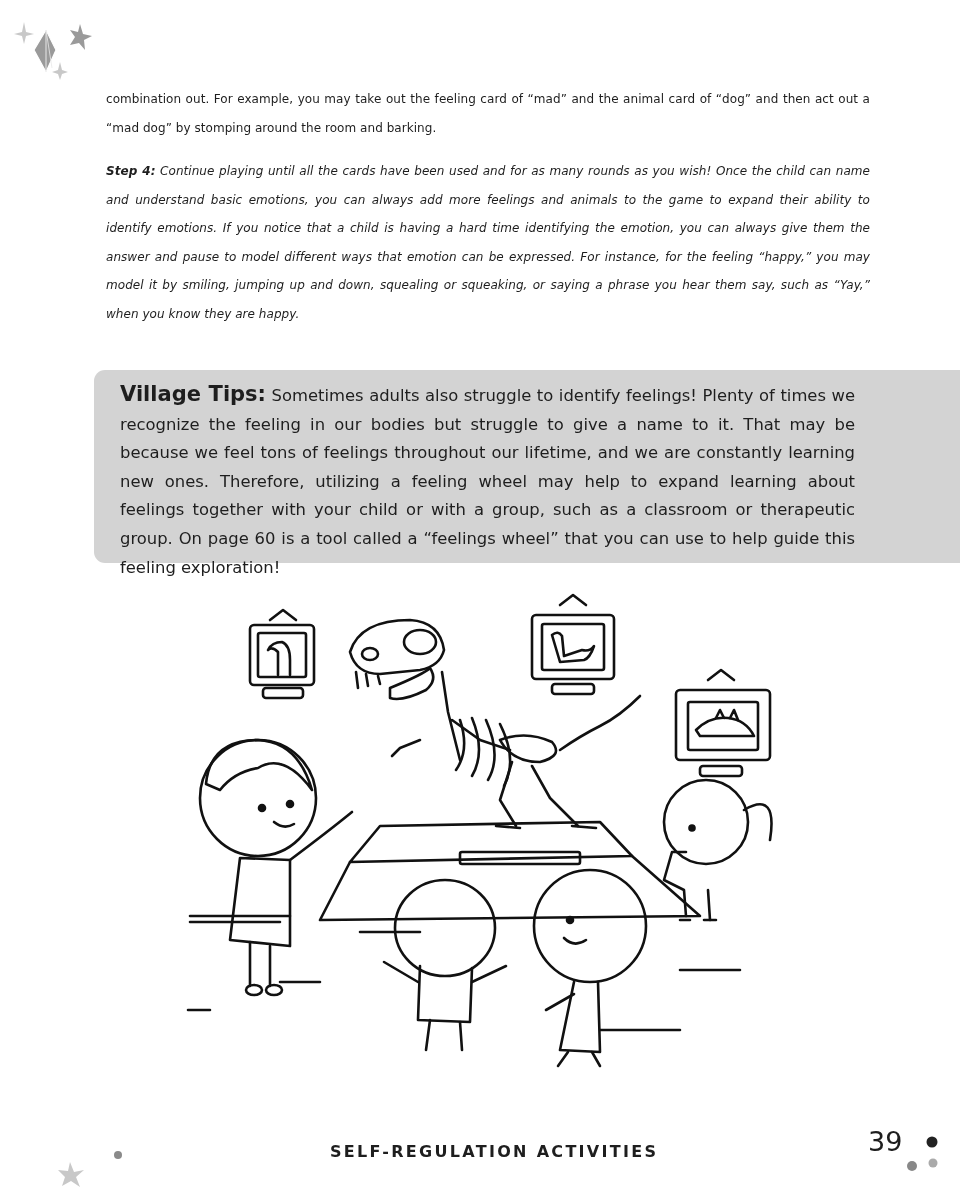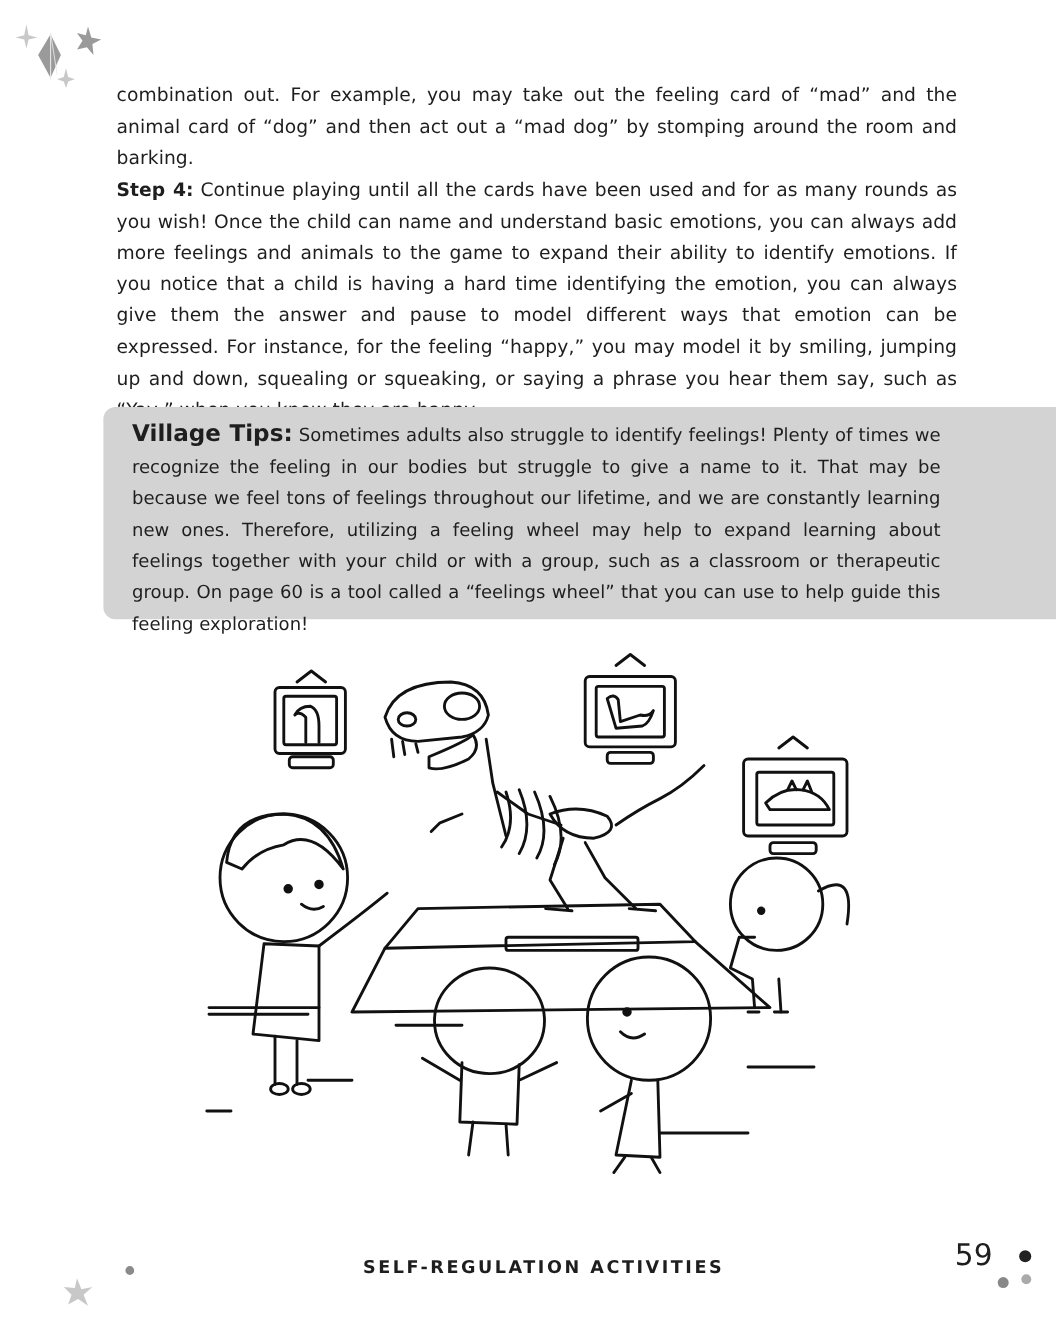--- a/index.html
+++ b/index.html
@@ -1,23 +1,23 @@
 <!DOCTYPE html>
 <html><head>
 <meta charset="utf-8">
 <style>
   html, body { margin:0; padding:0; background:#ffffff; }
   body { width:960px; height:1200px; position:relative; overflow:hidden;
          font-family:"DejaVu Sans", sans-serif; color:#1e1e1e; }
   .deco { position:absolute; }
-  .body-text { position:absolute; left:106px; width:764px; font-size:17px; line-height:28.6px;
-               text-align:justify; letter-spacing:0.05px; }
+  .body-text { position:absolute; left:106px; width:764px; font-size:12px; line-height:28.6px;
+               text-align:justify; letter-spacing:0.05px;margin-top:12px; }
   .body-text p { margin:0; }
   .p1 { top:73px; }
-  .p2 { top:159px; }
+  .p2 { top:145px;font-style:italic; }
   .bold { font-weight:bold; }
   .tips { position:absolute; left:94px; top:370px; width:952px; height:193px; background:#d3d3d3;
           border-radius:11px; }
   .tips-text { position:absolute; left:26px; top:10px; width:735px; font-size:16.4px; line-height:28.6px;
                text-align:justify; }
   .tips-title { font-size:21px; font-weight:bold; }
   .illus { position:absolute; left:180px; top:590px; width:620px; height:480px; }
   .footer-label { position:absolute; left:330px; top:1142px; font-size:16px; font-weight:bold;
                   letter-spacing:2.3px; font-family:"DejaVu Sans", sans-serif; }
   .page-num { position:absolute; left:868px; top:1126px; font-size:27px; font-family:"DejaVu Sans", sans-serif; }
@@ -135,19 +135,19 @@
     <path d="M500 330 L510 330 M524 330 L536 330"></path>
   </g>
 </svg>
 
 <svg class="deco" style="left:50px;top:1140px" width="80" height="50" viewBox="0 0 80 50">
   <circle cx="68" cy="15" r="4" fill="#8a8a8a"></circle>
   <path d="M20 22 L24 32 L34 30 L26 37 L30 47 L21 41 L12 46 L15 37 L8 30 L18 31 Z" fill="#c8c8c8"></path>
 </svg>
 
 <div class="footer-label">SELF-REGULATION ACTIVITIES</div>
-<div class="page-num">59</div>
+<div class="page-num">39</div>
 
 <svg class="deco" style="left:900px;top:1130px" width="50" height="50" viewBox="0 0 50 50">
   <circle cx="32" cy="12" r="5.5" fill="#222"></circle>
   <circle cx="12" cy="36" r="5" fill="#888"></circle>
   <circle cx="33" cy="33" r="4.5" fill="#aaa"></circle>
 </svg>
 
 </body></html>

